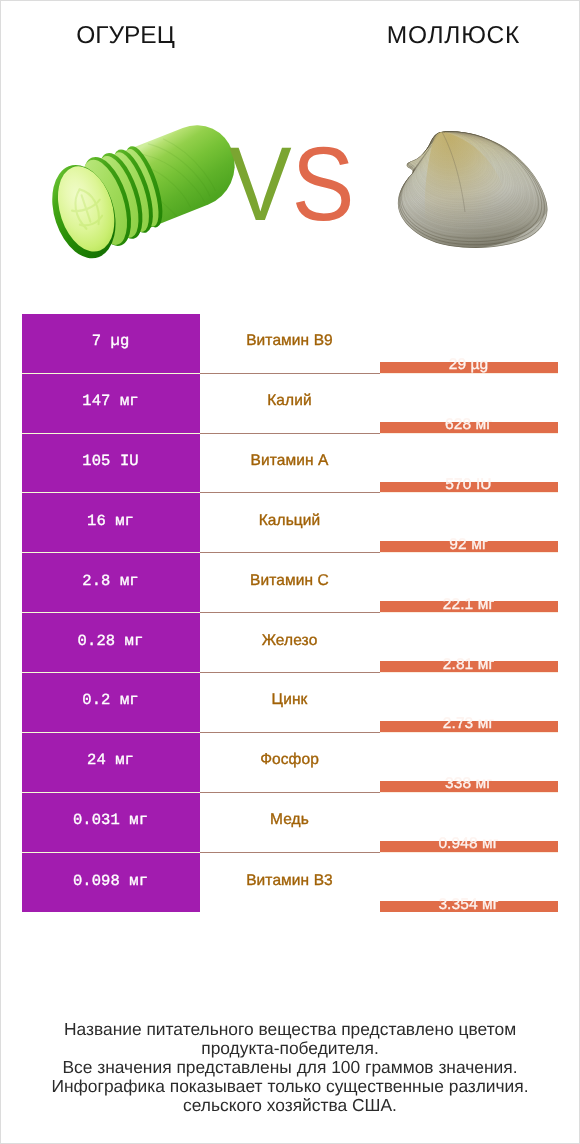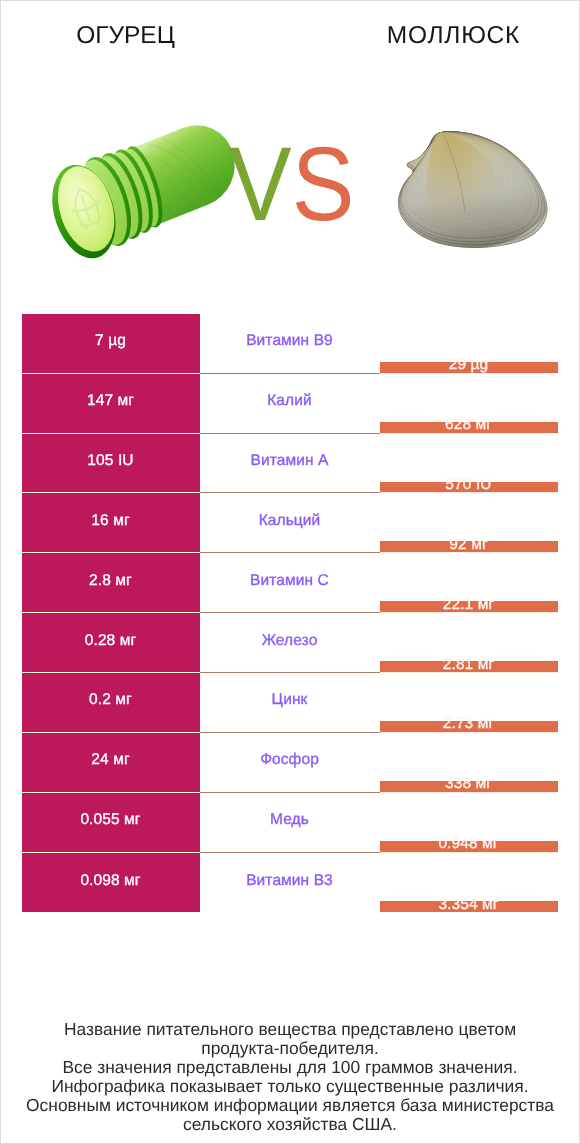--- a/index.html
+++ b/index.html
@@ -25,22 +25,22 @@
   .vs .s{color:#e06a4c;}
 
   
   .table{position:absolute;left:21.5px;top:313.9px;width:536px;}
   .row{display:flex;height:59.87px;}
   .cell{width:178px;display:flex;align-items:center;justify-content:center;
         font-family:"Liberation Sans",sans-serif;font-size:15.5px;font-weight:400;
         box-sizing:border-box;letter-spacing:0.1px;padding-bottom:4px;}
   .cL,.cR{-webkit-text-stroke:0.35px currentColor;}
   .cM{-webkit-text-stroke:0.35px currentColor;}
-  .cL{background:#be185d;color:#ffffff;border-bottom:1.1px solid #f5fcd6;}
-  .cM{width:180px;color:#8b5cf6;background:#fff;border-bottom:1.45px solid #ab8073;}
+  .cL{background:#a21caf;color:#ffffff;border-bottom:1.1px solid #f5fcd6;font-family:Liberation Mono, monospace;}
+  .cM{width:180px;color:#a16207;background:#fff;border-bottom:1.45px solid #ab8073;}
   .cR{background:#e06d49;color:#fdf3ef;border-bottom:1.1px solid #fbecdd;margin-top:48px;}
   .row:last-child .cell{border-bottom:none;}
 
   
   .foot{position:absolute;top:972px;left:1px;width:578px;text-align:center;margin-top:48px;}
   .foot p{margin:0;font-family:"Liberation Sans",sans-serif;font-size:17.4px;
           color:#2b2b2b;line-height:19px;}
 </style>
 </head>
 <body>
@@ -257,33 +257,32 @@
         <div class="cell cL">0.2 мг</div>
         <div class="cell cM">Цинк</div>
         <div class="cell cR">2.73 мг</div>
       </div>
       <div class="row">
         <div class="cell cL">24 мг</div>
         <div class="cell cM">Фосфор</div>
         <div class="cell cR">338 мг</div>
       </div>
       <div class="row">
-        <div class="cell cL">0.055 мг</div>
+        <div class="cell cL">0.031 мг</div>
         <div class="cell cM">Медь</div>
         <div class="cell cR">0.948 мг</div>
       </div>
       <div class="row">
         <div class="cell cL">0.098 мг</div>
         <div class="cell cM">Витамин B3</div>
         <div class="cell cR">3.354 мг</div>
       </div>
     </div>
 
   <div class="foot">
       <p>Название питательного вещества представлено цветом</p>
       <p>продукта-победителя.</p>
       <p>Все значения представлены для 100 граммов значения.</p>
       <p>Инфографика показывает только существенные различия.</p>
-      <p>Основным источником информации является база министерства</p>
       <p>сельского хозяйства США.</p>
     </div>
 
 </div>
 
 </body></html>

